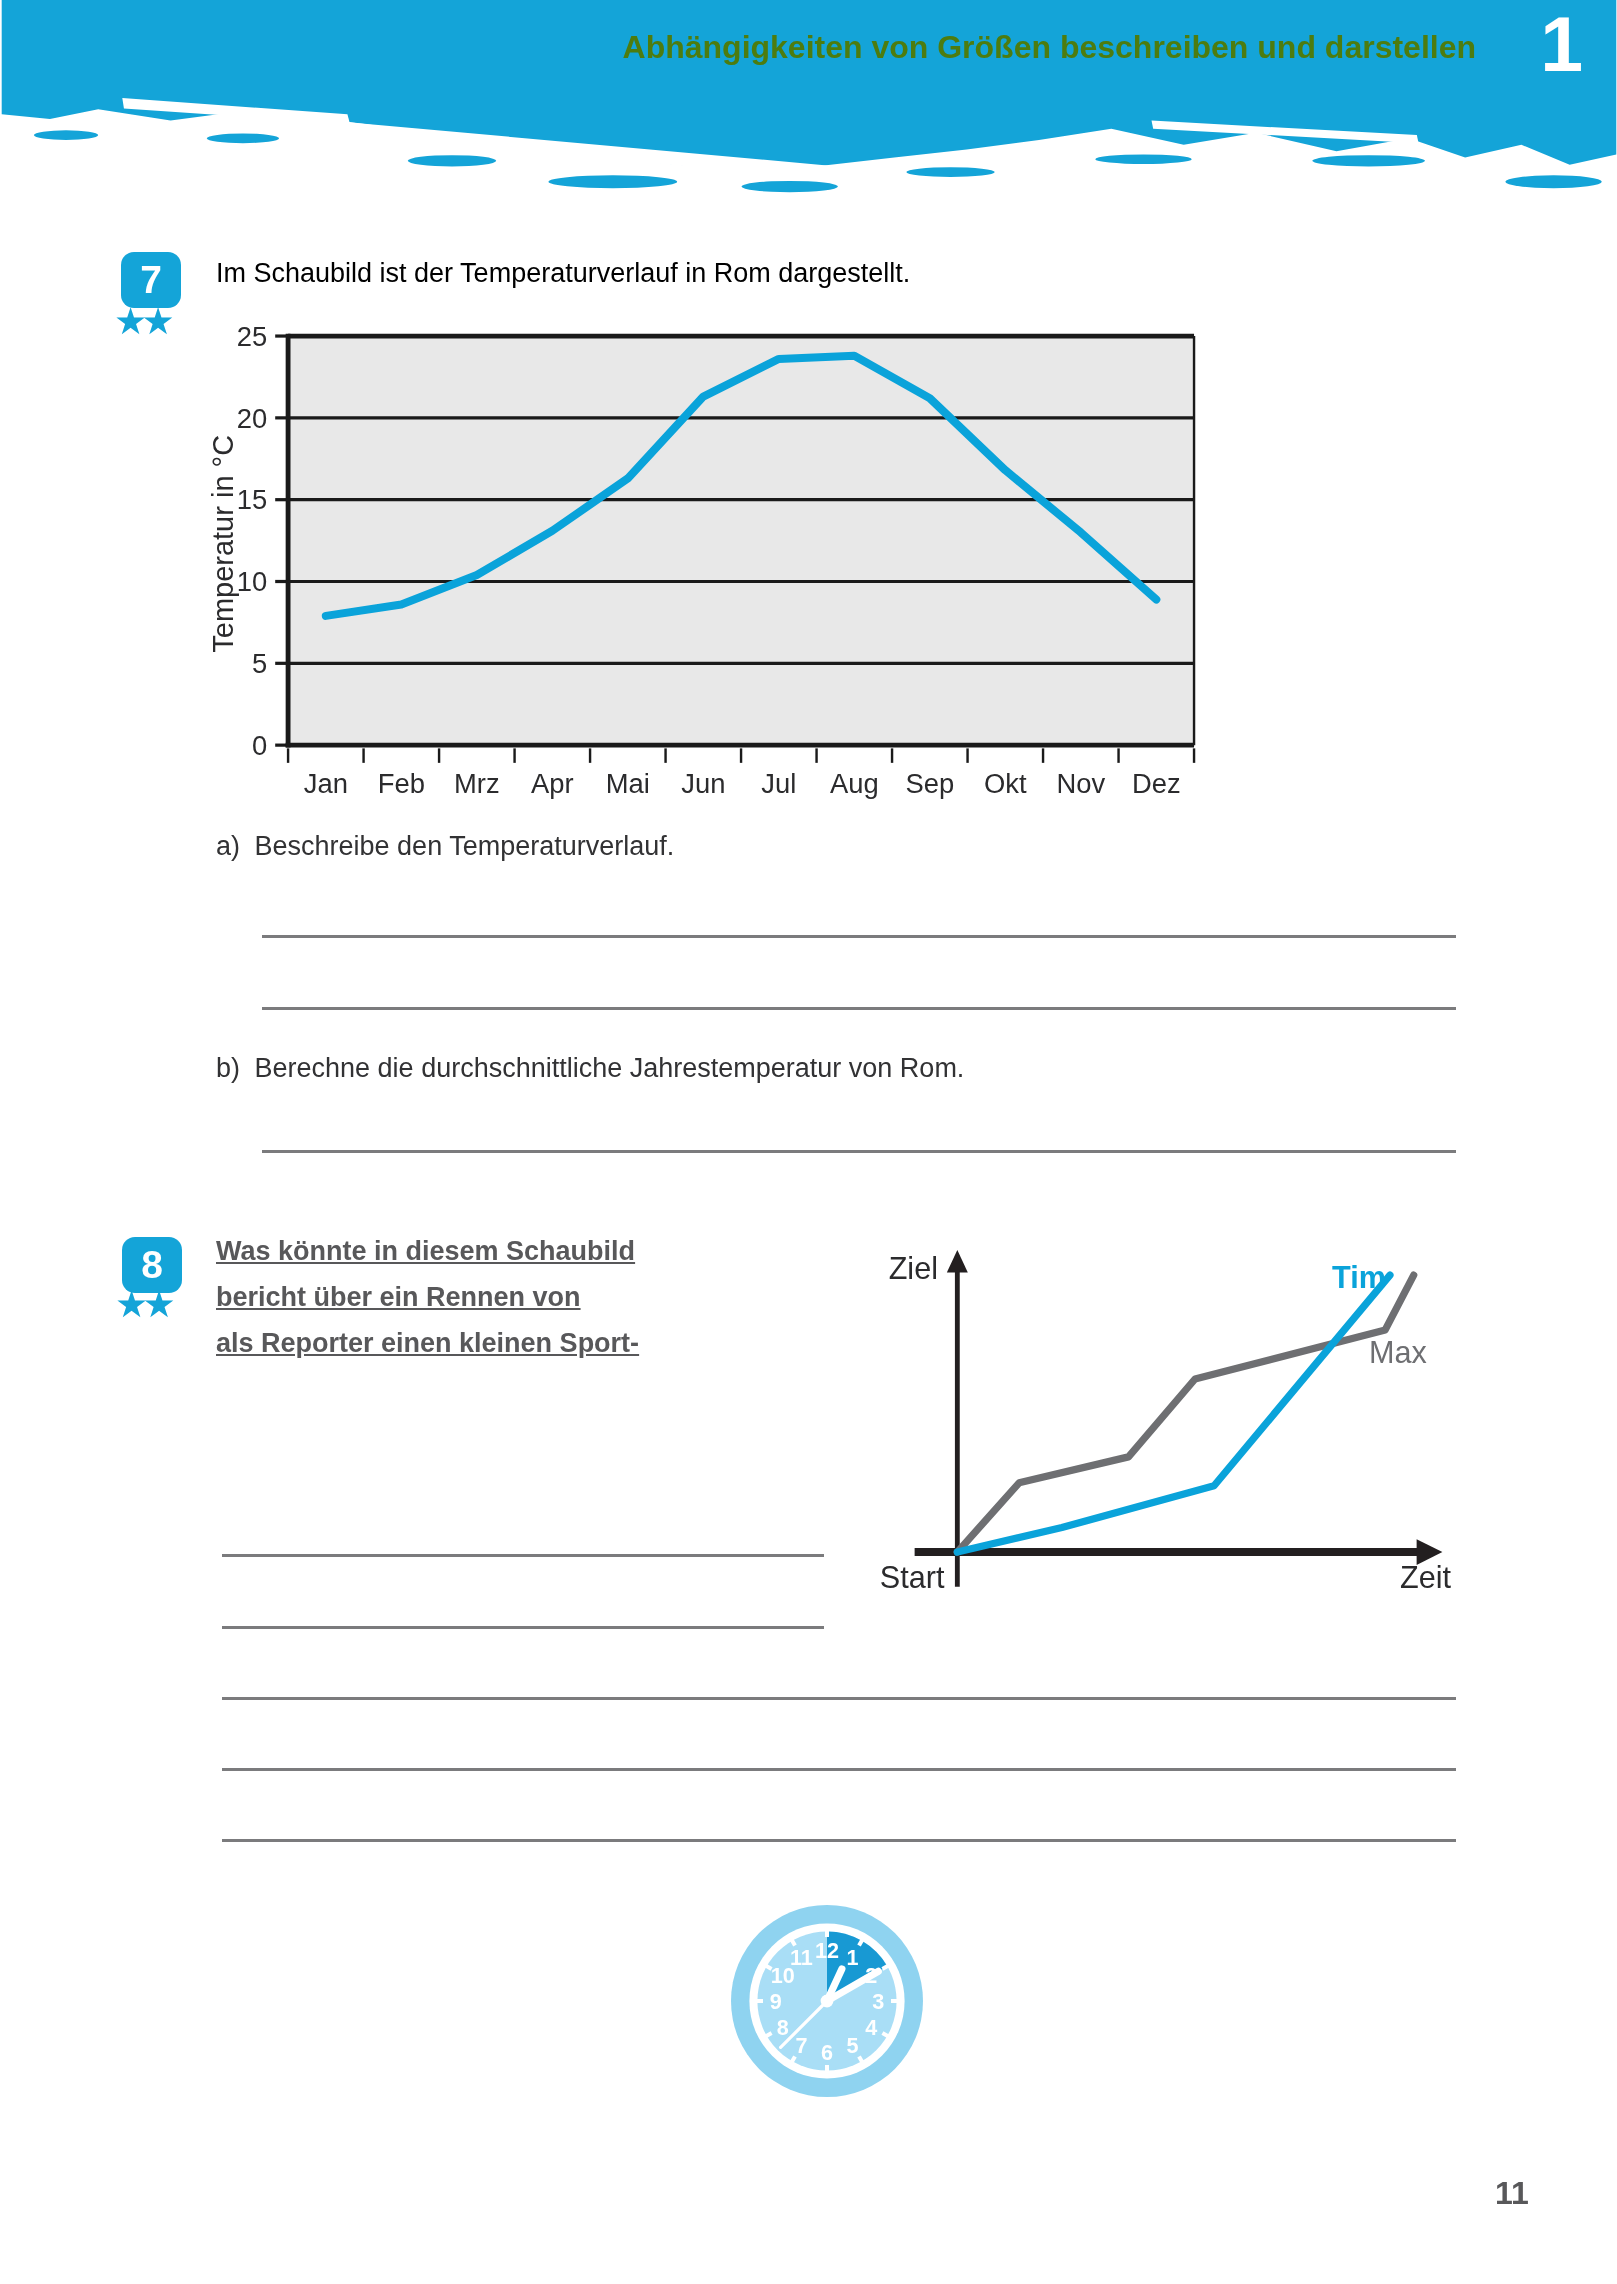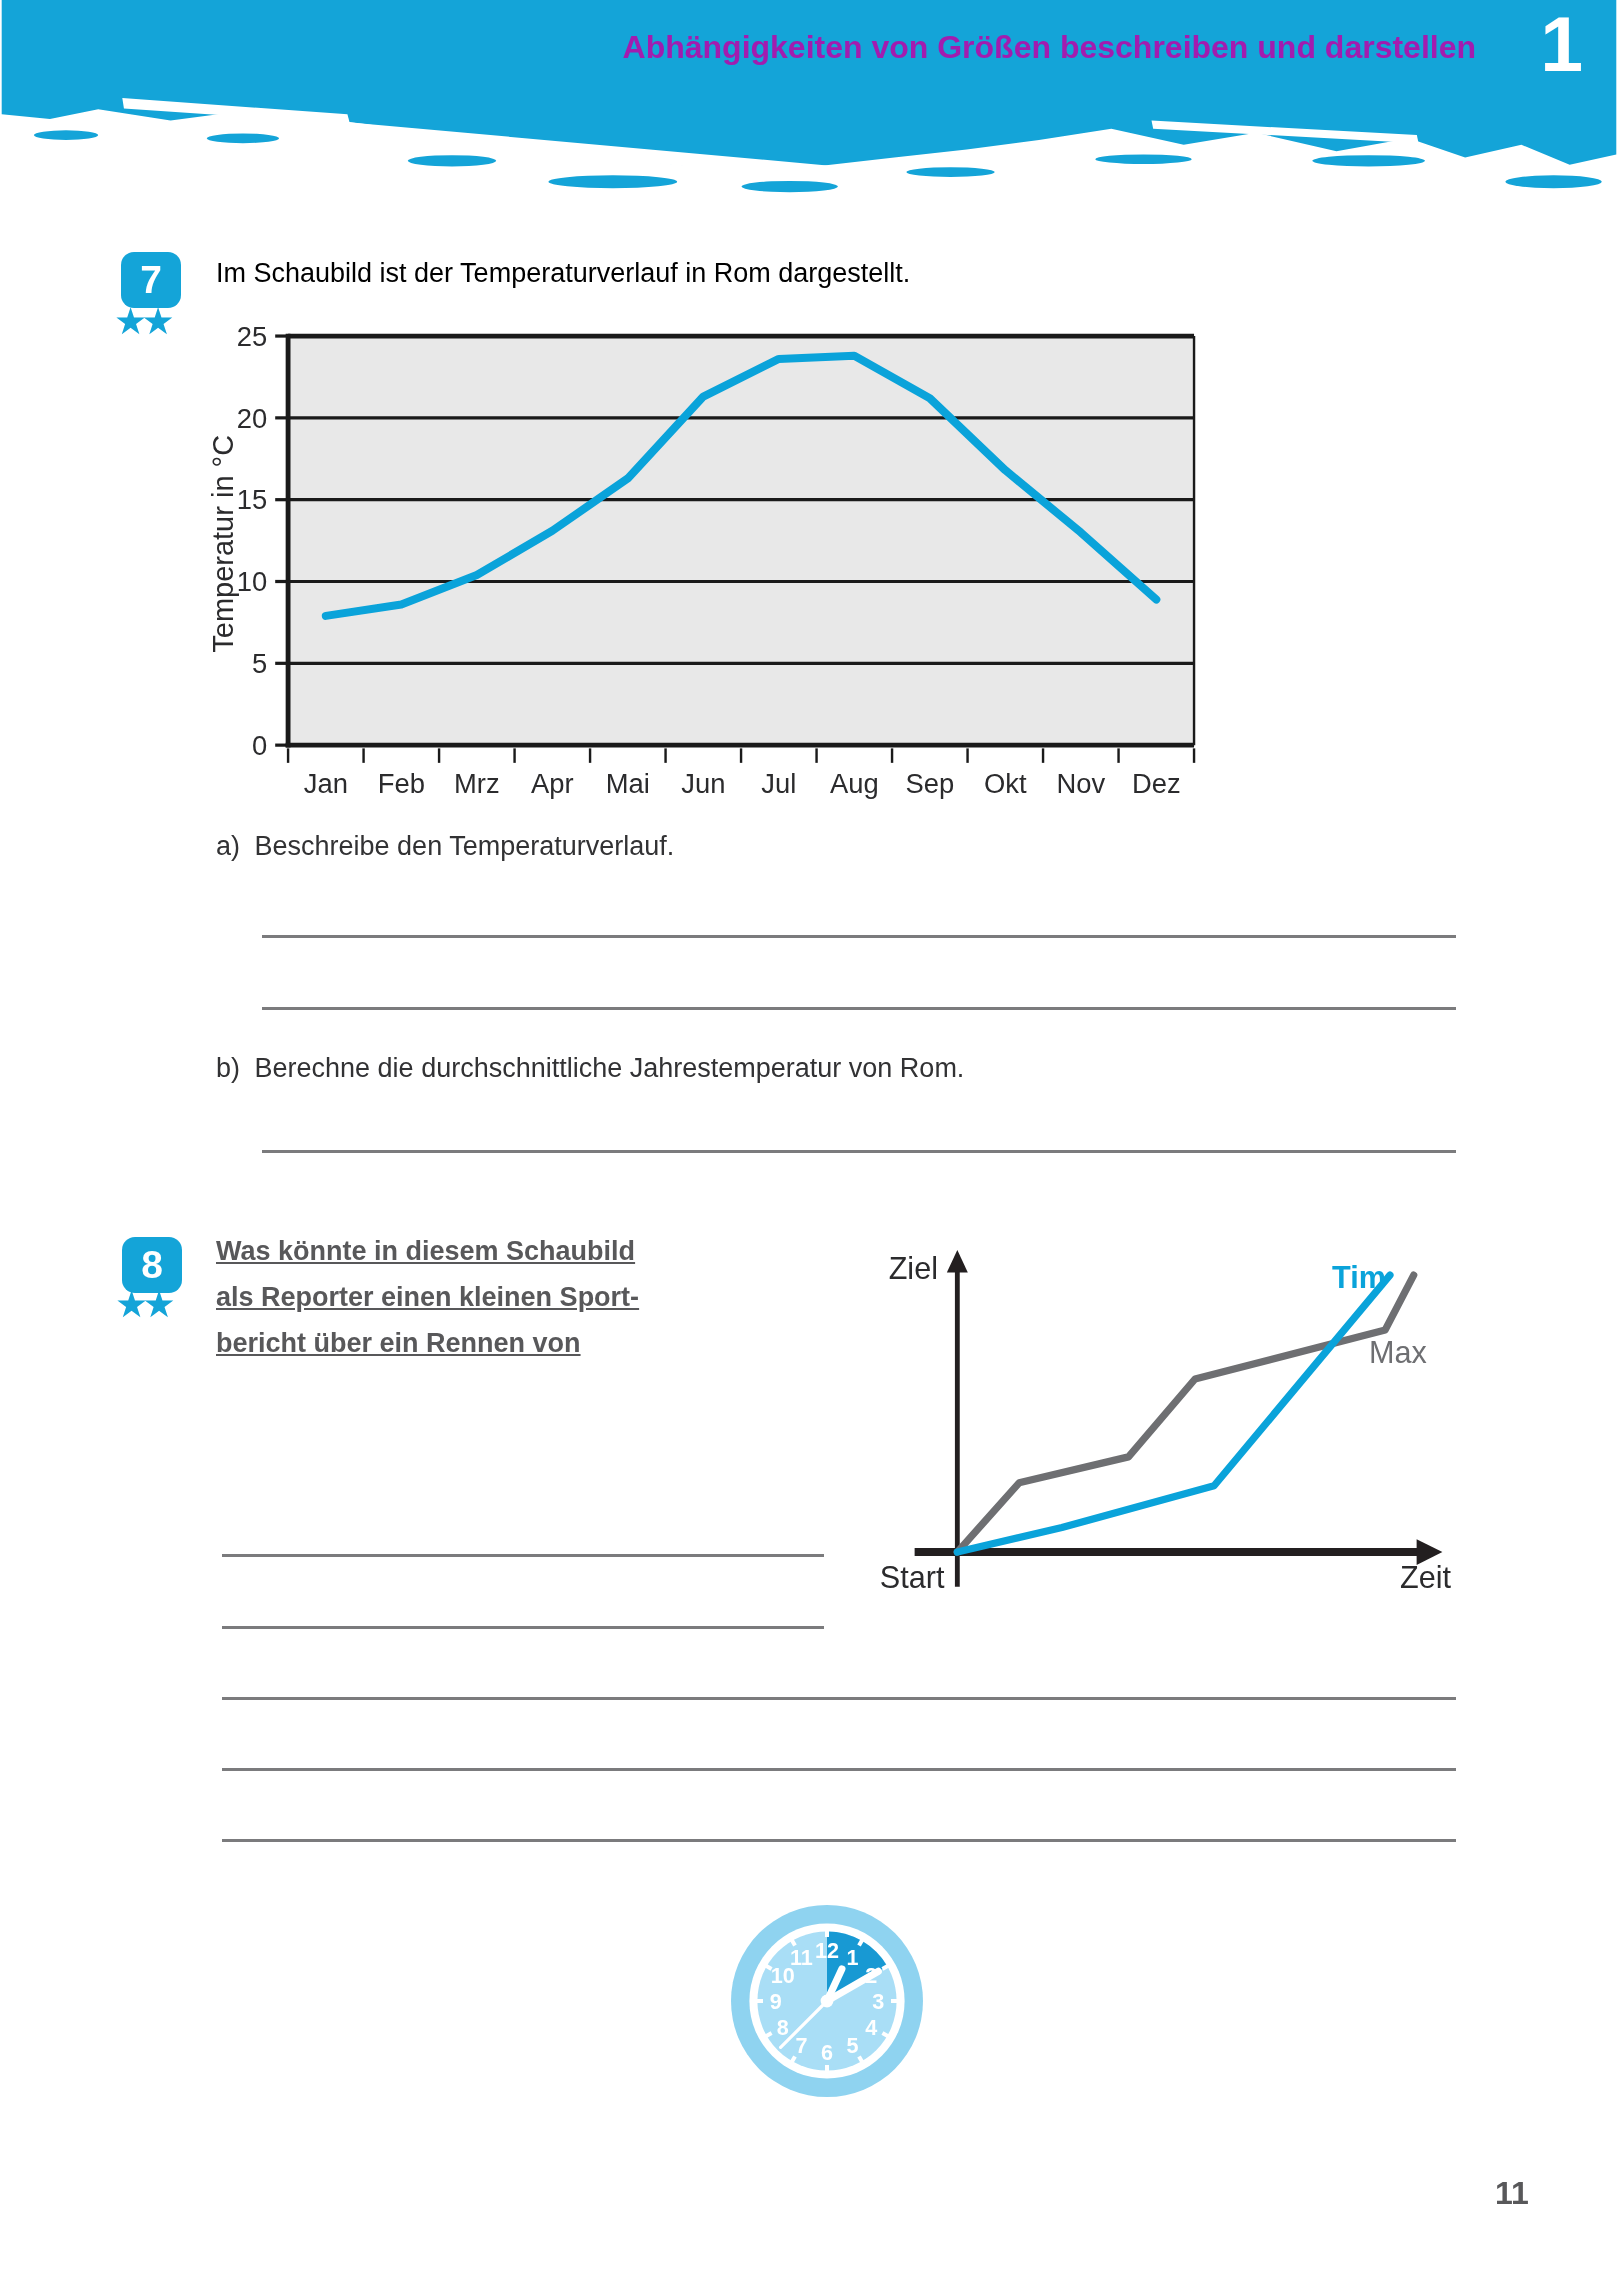--- a/index.html
+++ b/index.html
@@ -2,21 +2,21 @@
 <html style="font-size:13px"><head>
 <meta charset="utf-8">
 <style>
   html,body{margin:0;padding:0;}
   body{width:1618px;height:2284px;position:relative;background:#ffffff;
        font-family:"Liberation Sans",sans-serif;overflow:hidden;}
   .abs{position:absolute;}
 
   
   #header-band{left:0;top:0;width:1618px;height:197px;}
-  #header-title{top:29px;right:142px;font-size:32px;font-weight:700;color:#a21caf;white-space:nowrap;}
+  #header-title{top:29px;right:142px;font-size:32px;font-weight:700;color:#4d7c0f;white-space:nowrap;}
   #chapter-number{top:6.4px;right:35px;font-size:77px;font-weight:700;color:#ffffff;line-height:1;}
 
   
   .task-badge{width:60px;height:56px;background:#14a4d8;border-radius:13px;
               display:flex;align-items:center;justify-content:center;
               color:#fff;font-size:39px;font-weight:700;}
   .star-row{color:#14a4d8;font-size:37px;letter-spacing:-5.6px;line-height:1;white-space:nowrap;}
 
   .task-heading{font-size:27px;font-weight:400;color:#000000;white-space:nowrap;}
   .task8-lines{font-size:27px;font-weight:700;color:#58585a;line-height:46px;white-space:nowrap;text-decoration:underline;}
@@ -125,22 +125,22 @@
 </div>
 <div class="abs answer-line" style="left:262px;top:1150px;width:1194px;"></div>
 
 <div class="abs task-badge" style="left:122px;top:1237px;">
   <span>8</span>
 </div>
 <div class="abs star-row" style="left:115px;top:1286px;"><span>★</span><span>★</span></div>
 
 <div class="abs task8-lines" style="left:216px;top:1228px;">
   <div>Was könnte in diesem Schaubild</div>
+  <div>bericht über ein Rennen von</div>
   <div>als Reporter einen kleinen Sport-</div>
-  <div>bericht über ein Rennen von</div>
 </div>
 
 <svg class="abs" id="race-chart" style="left:854px;top:1208px;" width="645" height="419" viewBox="0 0 800 520">
     <line x1="75" y1="427" x2="700" y2="427" stroke="#231f20" stroke-width="10"></line>
     <polygon points="698,411 698,443 730,427" fill="#231f20"></polygon>
     <line x1="128" y1="470" x2="128" y2="75" stroke="#231f20" stroke-width="6"></line>
     <polygon points="115,80 141,80 128,52" fill="#231f20"></polygon>
     <polyline points="128,427 204.7,341.08 340.4,308.86 423,212.20000000000002 659,151.33999999999997 694.4,83.32" fill="none" stroke="#6e6f72" stroke-width="9" stroke-linejoin="round" stroke-linecap="round"></polyline>
     <polyline points="128,427 257.8,396.57 446.6,344.65999999999997 664.9,83.32" fill="none" stroke="#0aa3da" stroke-width="9" stroke-linejoin="round" stroke-linecap="round"></polyline>
     <text x="639" y="192" fill="#6e6f72" font-size="38" font-weight="400">Max</text>

